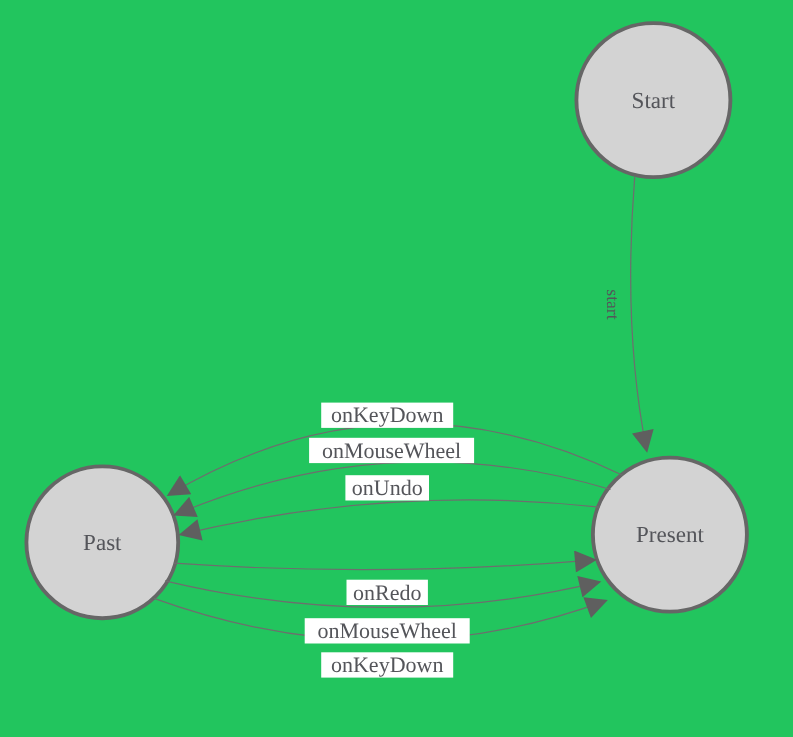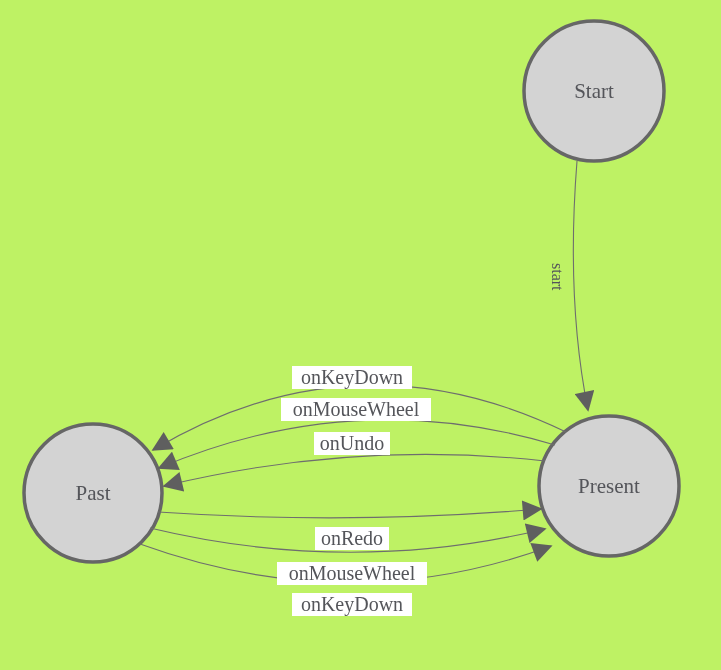--- a/index.html
+++ b/index.html
@@ -8,21 +8,21 @@
     background: #ffffff;
     width: 721px;
     height: 670px;
     overflow: hidden;
     font-family: "Liberation Serif", "DejaVu Serif", serif;
   }
   .canvas {
     position: relative;
     width: 721px;
     height: 670px;
-    background: #bef264;
+    background: #22c55e;
   }
   svg { display: block; }
   .node-circle {
     fill: #d3d3d3;
     stroke: #666666;
     stroke-width: 3.5;
   }
   .node-label {
     fill: #54555a;
     font-size: 21px;

